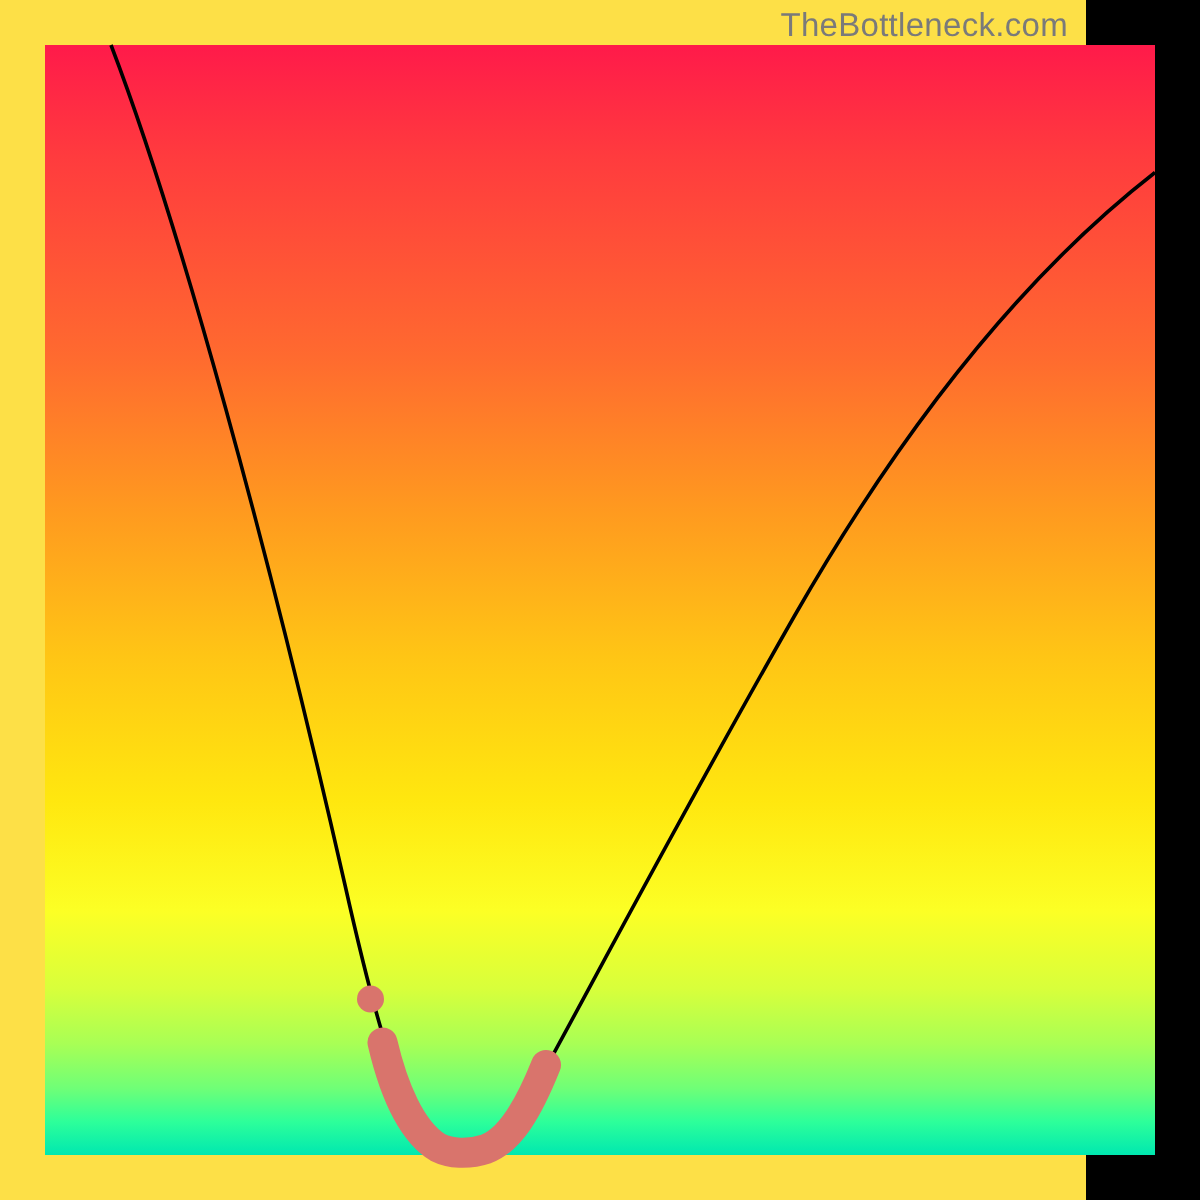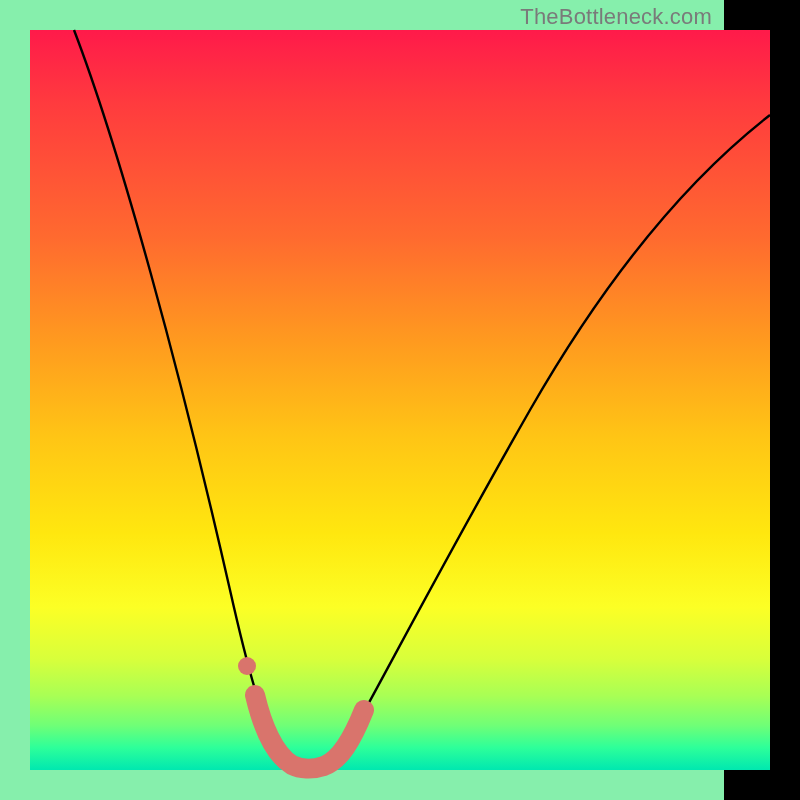--- a/index.html
+++ b/index.html
@@ -10,21 +10,21 @@
     background: #000;
     overflow: hidden;
     font-family: Arial, Helvetica, sans-serif;
   }
   .frame {
     position: absolute;
     left: 0;
     top: 0;
     width: 724px;
     height: 800px;
-    background: #86efac;
+    background: #fde047;
   }
   .plot-area {
     position: absolute;
     left: 30px;
     top: 30px;
     width: 740px;
     height: 740px;
     
     background: linear-gradient(
       to bottom,

